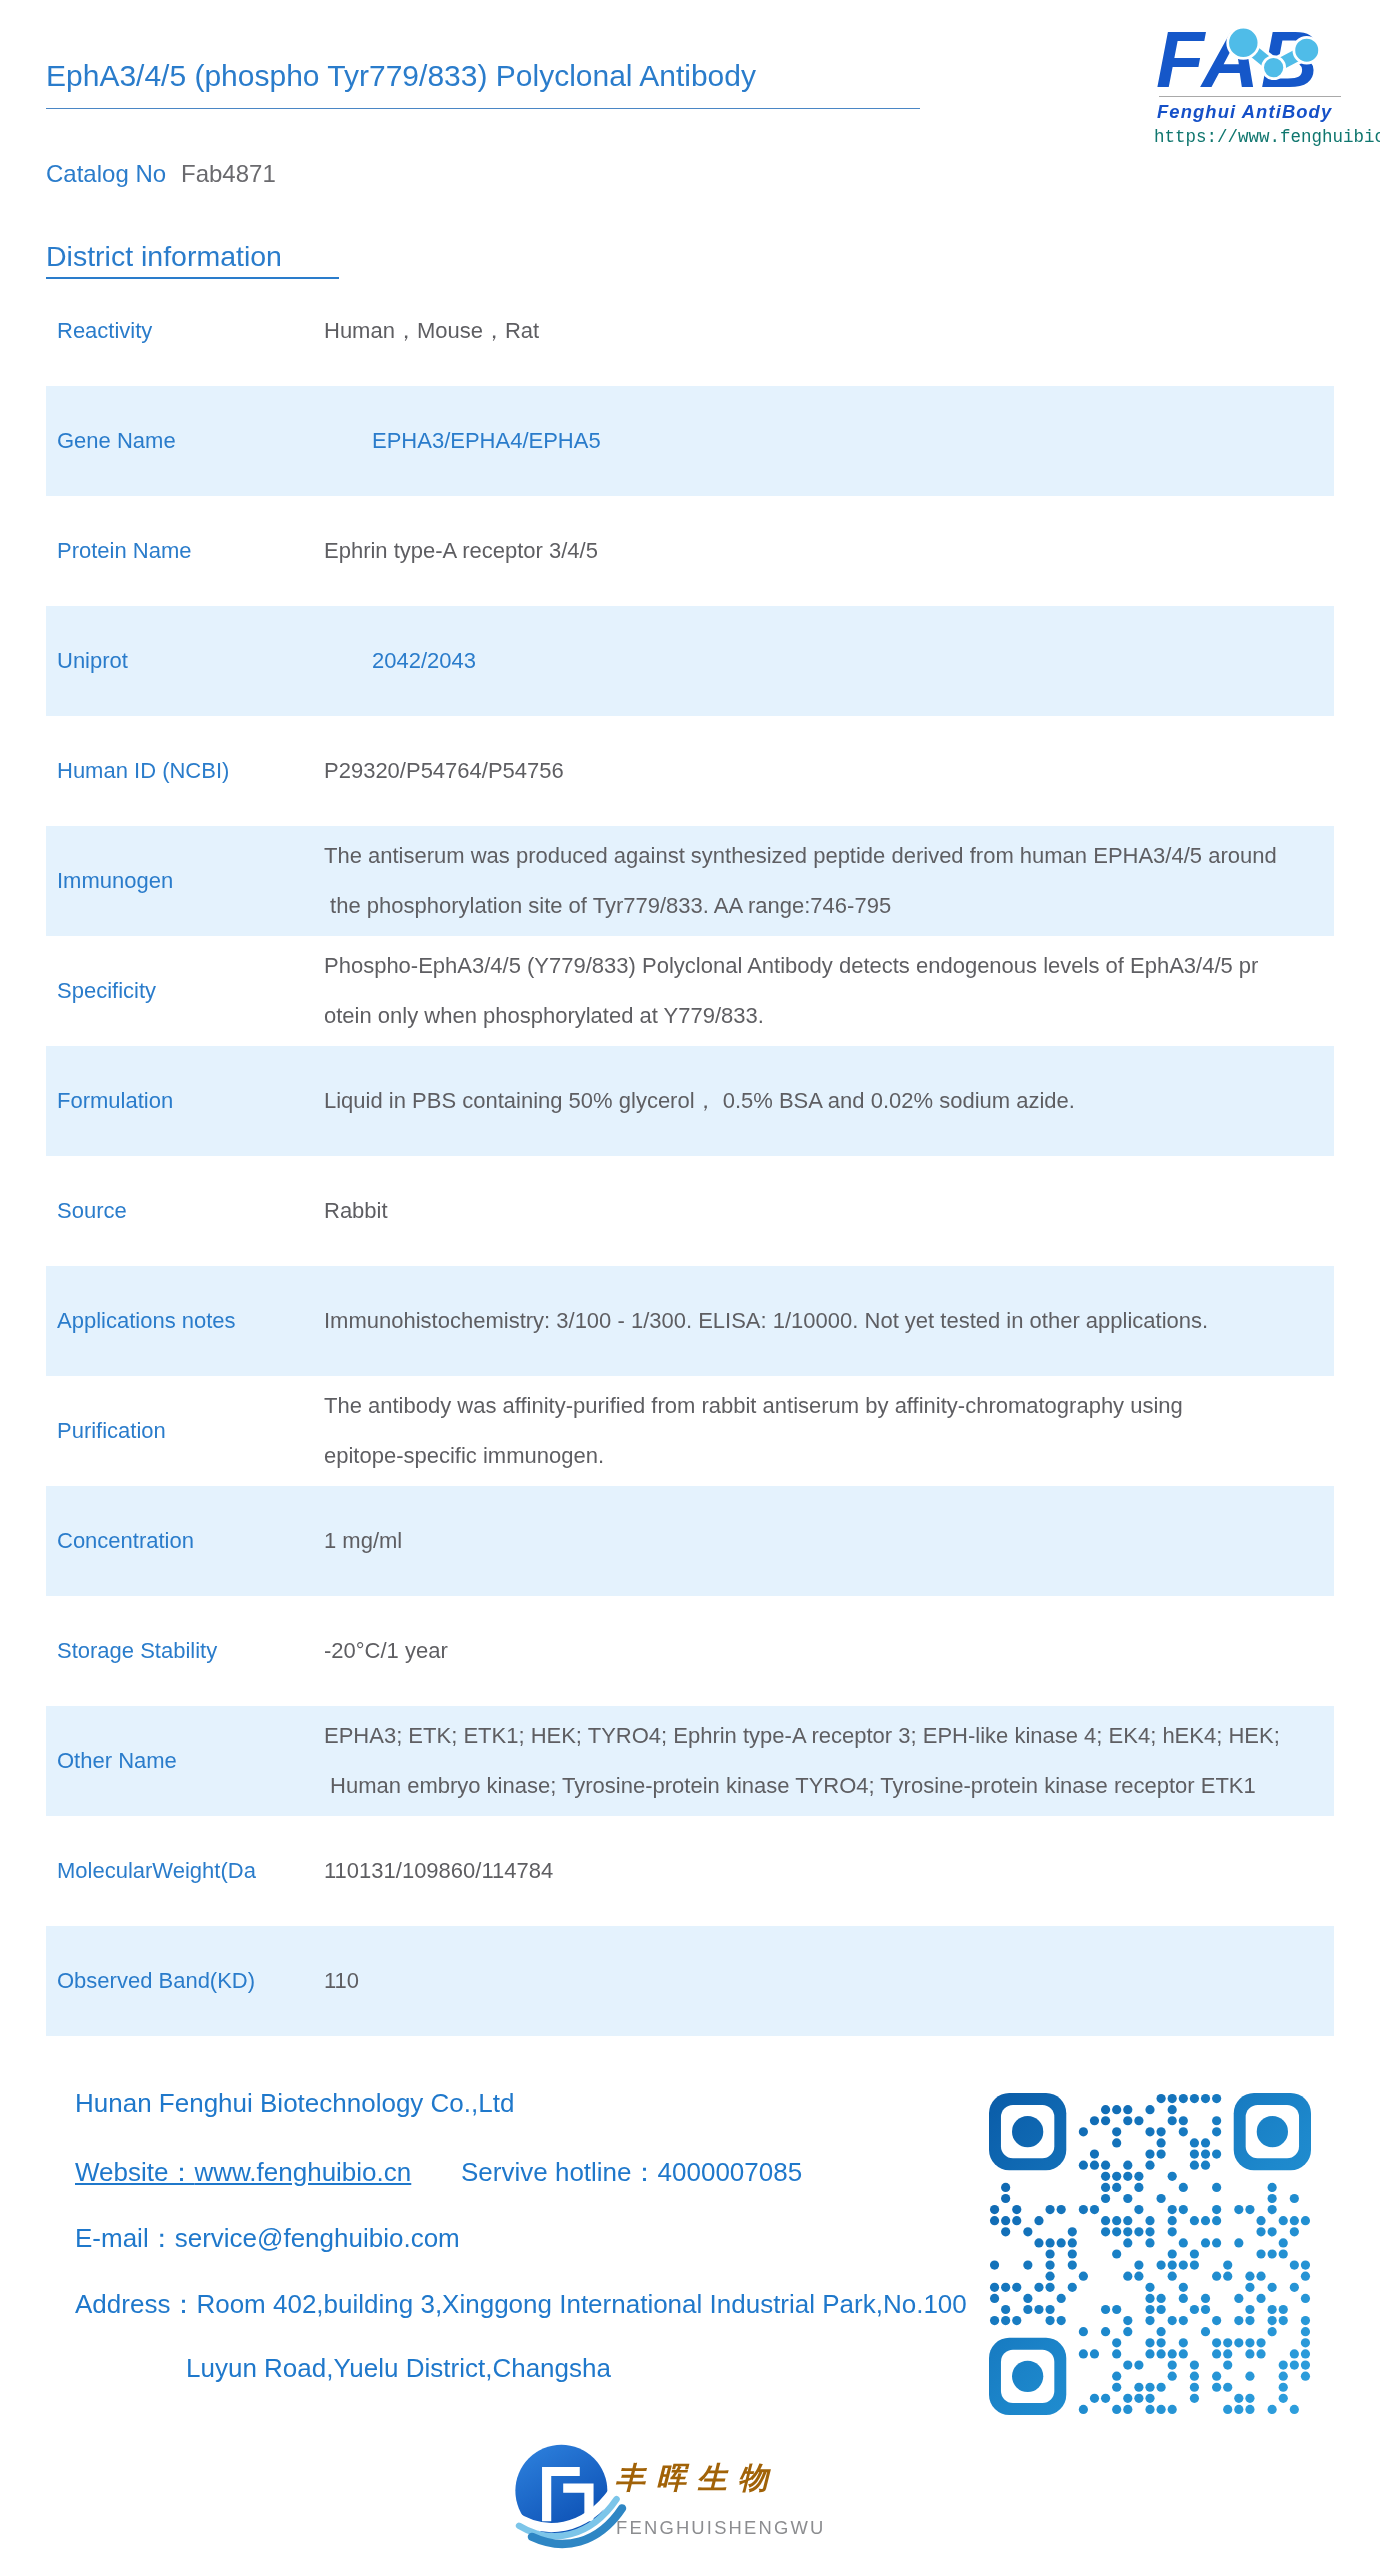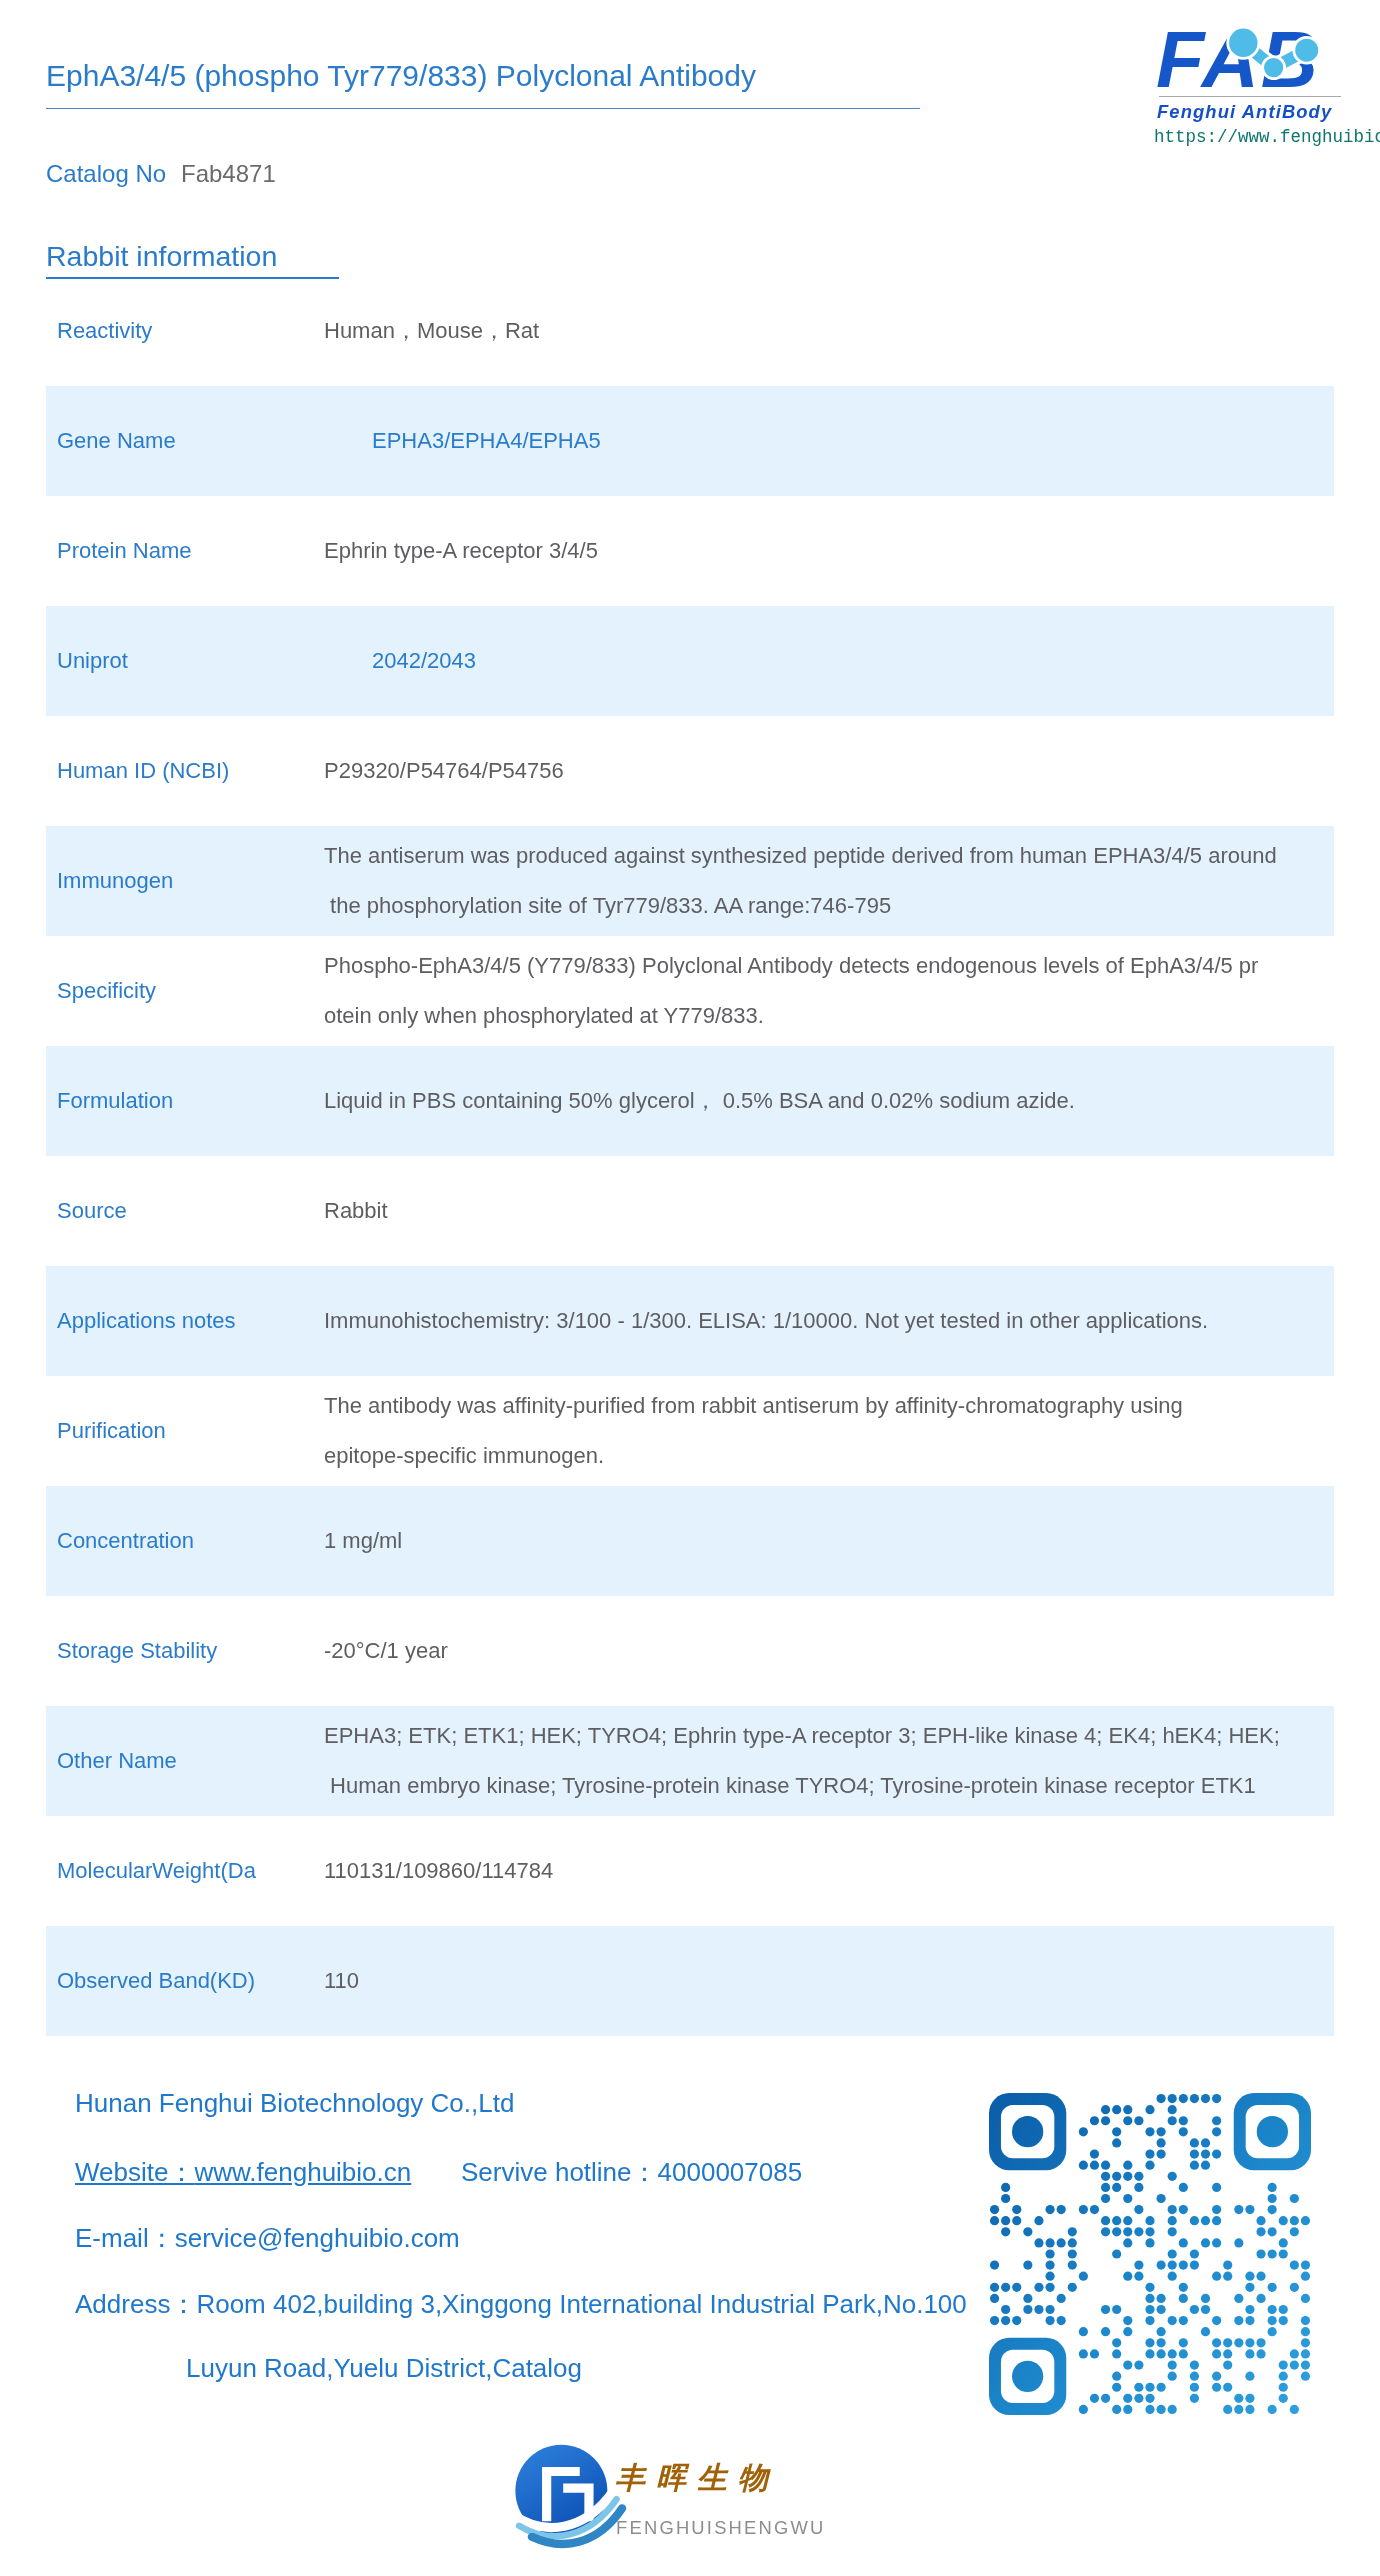--- a/index.html
+++ b/index.html
@@ -74,21 +74,21 @@
         <circle cx="95" cy="30" r="17" fill="#4fbce8" stroke="#ffffff" stroke-width="3"></circle>
         <circle cx="128" cy="57" r="12" fill="#4fbce8" stroke="#ffffff" stroke-width="3"></circle>
         <circle cx="164" cy="38" r="14" fill="#4fbce8" stroke="#ffffff" stroke-width="3"></circle>
       </g>
     </svg>
   </div>
   <div class="abs brand-rule"></div>
   <div class="abs brand-sub">Fenghui AntiBody</div>
   <div class="abs brand-url">https://www.fenghuibio.cn</div>
 
-  <div class="abs section-heading">Rabbit information</div>
+  <div class="abs section-heading">District information</div>
   <div class="abs section-rule"></div>
 
   <div class="abs table">
 
     <div class="row">
       <div class="cell-label">Reactivity</div>
       <div class="cell-value">
         <div class="vline">Human，Mouse，Rat</div>
 
       </div>
@@ -225,21 +225,21 @@
     <span>Servive hotline：</span><span>4000007085</span>
   </div>
 
   <div class="abs foot f-email">
     <span>E-mail：</span><span class="f-link">service@fenghuibio.com</span>
   </div>
 
   <div class="abs foot f-address">
     <span>Address：</span><span>Room 402,building 3,Xinggong International Industrial Park,No.100</span>
   </div>
-  <div class="abs foot f-address2">Luyun Road,Yuelu District,Catalog</div>
+  <div class="abs foot f-address2">Luyun Road,Yuelu District,Changsha</div>
 
   <div class="abs qr-box">
     <svg id="qr-svg" width="322" height="322" viewBox="0 0 350 350">
       <defs>
         <linearGradient id="qg" gradientUnits="userSpaceOnUse" x1="0" y1="0" x2="350" y2="350">
           <stop offset="0" stop-color="#0a5ca8"></stop>
           <stop offset="0.55" stop-color="#1d88cc"></stop>
           <stop offset="1" stop-color="#2fa0de"></stop>
         </linearGradient>
       </defs>

